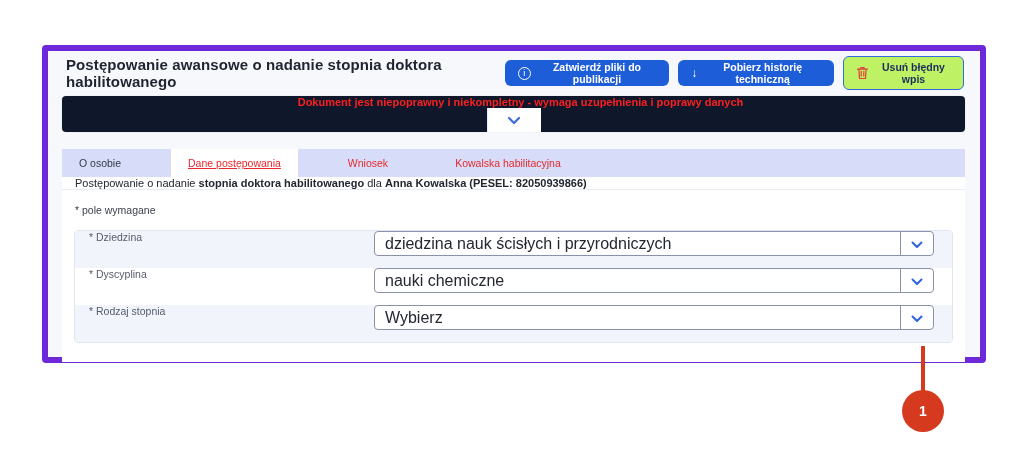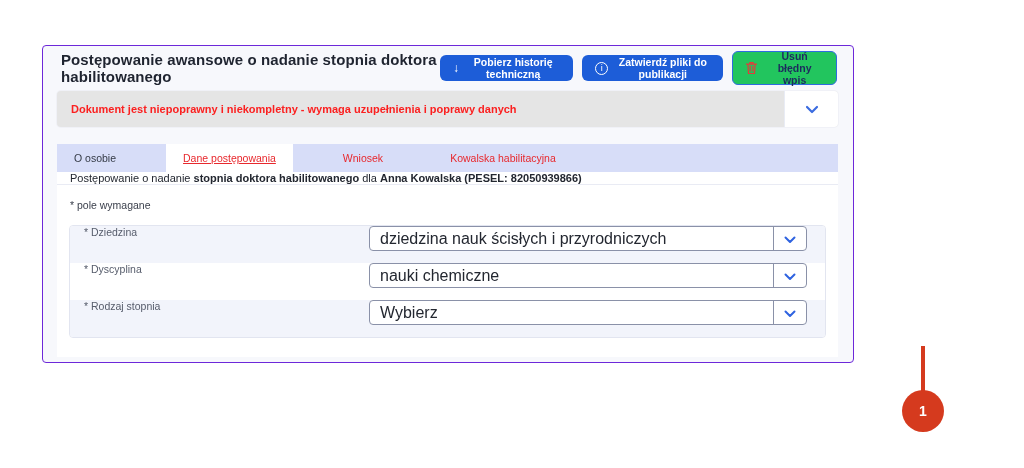--- a/index.html
+++ b/index.html
@@ -8,23 +8,23 @@
     font-family: "Liberation Sans", "DejaVu Sans", sans-serif;
     background: #ffffff;
     position: relative;
     overflow: hidden;
   }
 
   
   .card {
     position: absolute;
     left: 42px; top: 45px;
-    width: 812px; height: 318px;
+    width: 944px; height: 318px;
     background: #f7f8fc;
-    border: 1px solid #6d28d9;
+    border: 6px solid #6d28d9;
     border-radius: 4px;
   }
 
   
   .card-header {
     height: 44px;
     display: flex;
     align-items: center;
     justify-content: space-between;
     padding: 0 16px 0 18px;
@@ -47,21 +47,21 @@
     cursor: pointer;
     font-family: inherit;
   }
   .btn-primary {
     background: #1d5dd8;
     color: #ffffff;
     border: none;
     padding: 0 13px;
   }
   .btn-outline {
-    background: #22c55e;
+    background: #bef264;
     color: #1d2a5e;
     border: 1.5px solid #2f6bdf;
     padding: 16px 12px;
   }
   .icon-info {
     width: 13px; height: 13px;
     border: 1.2px solid #ffffff;
     border-radius: 50%;
     display: inline-flex;
     align-items: center;
@@ -77,27 +77,28 @@
     line-height: 1;
     display: inline-flex;
   }
   .icon-download::before { content: "\2193"; }
   .icon-trash { display: inline-flex; flex-shrink: 0; }
 
   
   .alert-bar {
     margin: 1px 15px 0 14px;
     height: 36px;
-    background: #e5e5e5;
+    background: #0f172a;
     border-radius: 4px;
     display: flex;
     align-items: center;
     justify-content: space-between;
     overflow: hidden;
     box-shadow: 0 0 0 1px #f0f1f7;
+    flex-direction: column;
   }
   .alert-text {
     padding-left: 14px;
     font-size: 11px;
     font-weight: 700;
     color: #fb2020;
   }
   .alert-toggle {
     width: 54px;
     height: 100%;
@@ -223,26 +224,26 @@
 </style>
 </head>
 <body>
 
 <div class="card">
 
   <div class="card-header">
     <div class="page-title">Postępowanie awansowe o nadanie stopnia doktora habilitowanego</div>
     <div class="header-actions">
       <button class="btn btn-primary">
+        <span class="icon-info"></span>
+        <span>Zatwierdź pliki do publikacji</span>
+      </button>
+      <button class="btn btn-primary">
         <span class="icon-download"></span>
         <span>Pobierz historię techniczną</span>
-      </button>
-      <button class="btn btn-primary">
-        <span class="icon-info"></span>
-        <span>Zatwierdź pliki do publikacji</span>
       </button>
       <button class="btn btn-outline">
         <span class="icon-trash">
           <svg width="13" height="14" viewBox="0 0 13 14" fill="none">
             <path d="M1.5 3.2h10M4.8 3.2V1.7h3.4v1.5M2.9 3.2l.6 9.3h6l.6-9.3M5.2 5.3v4.8M7.8 5.3v4.8" stroke="#e23b3b" stroke-width="1.2" stroke-linecap="round" stroke-linejoin="round"></path>
           </svg>
         </span>
         <span>Usuń błędny wpis</span>
       </button>
     </div>

